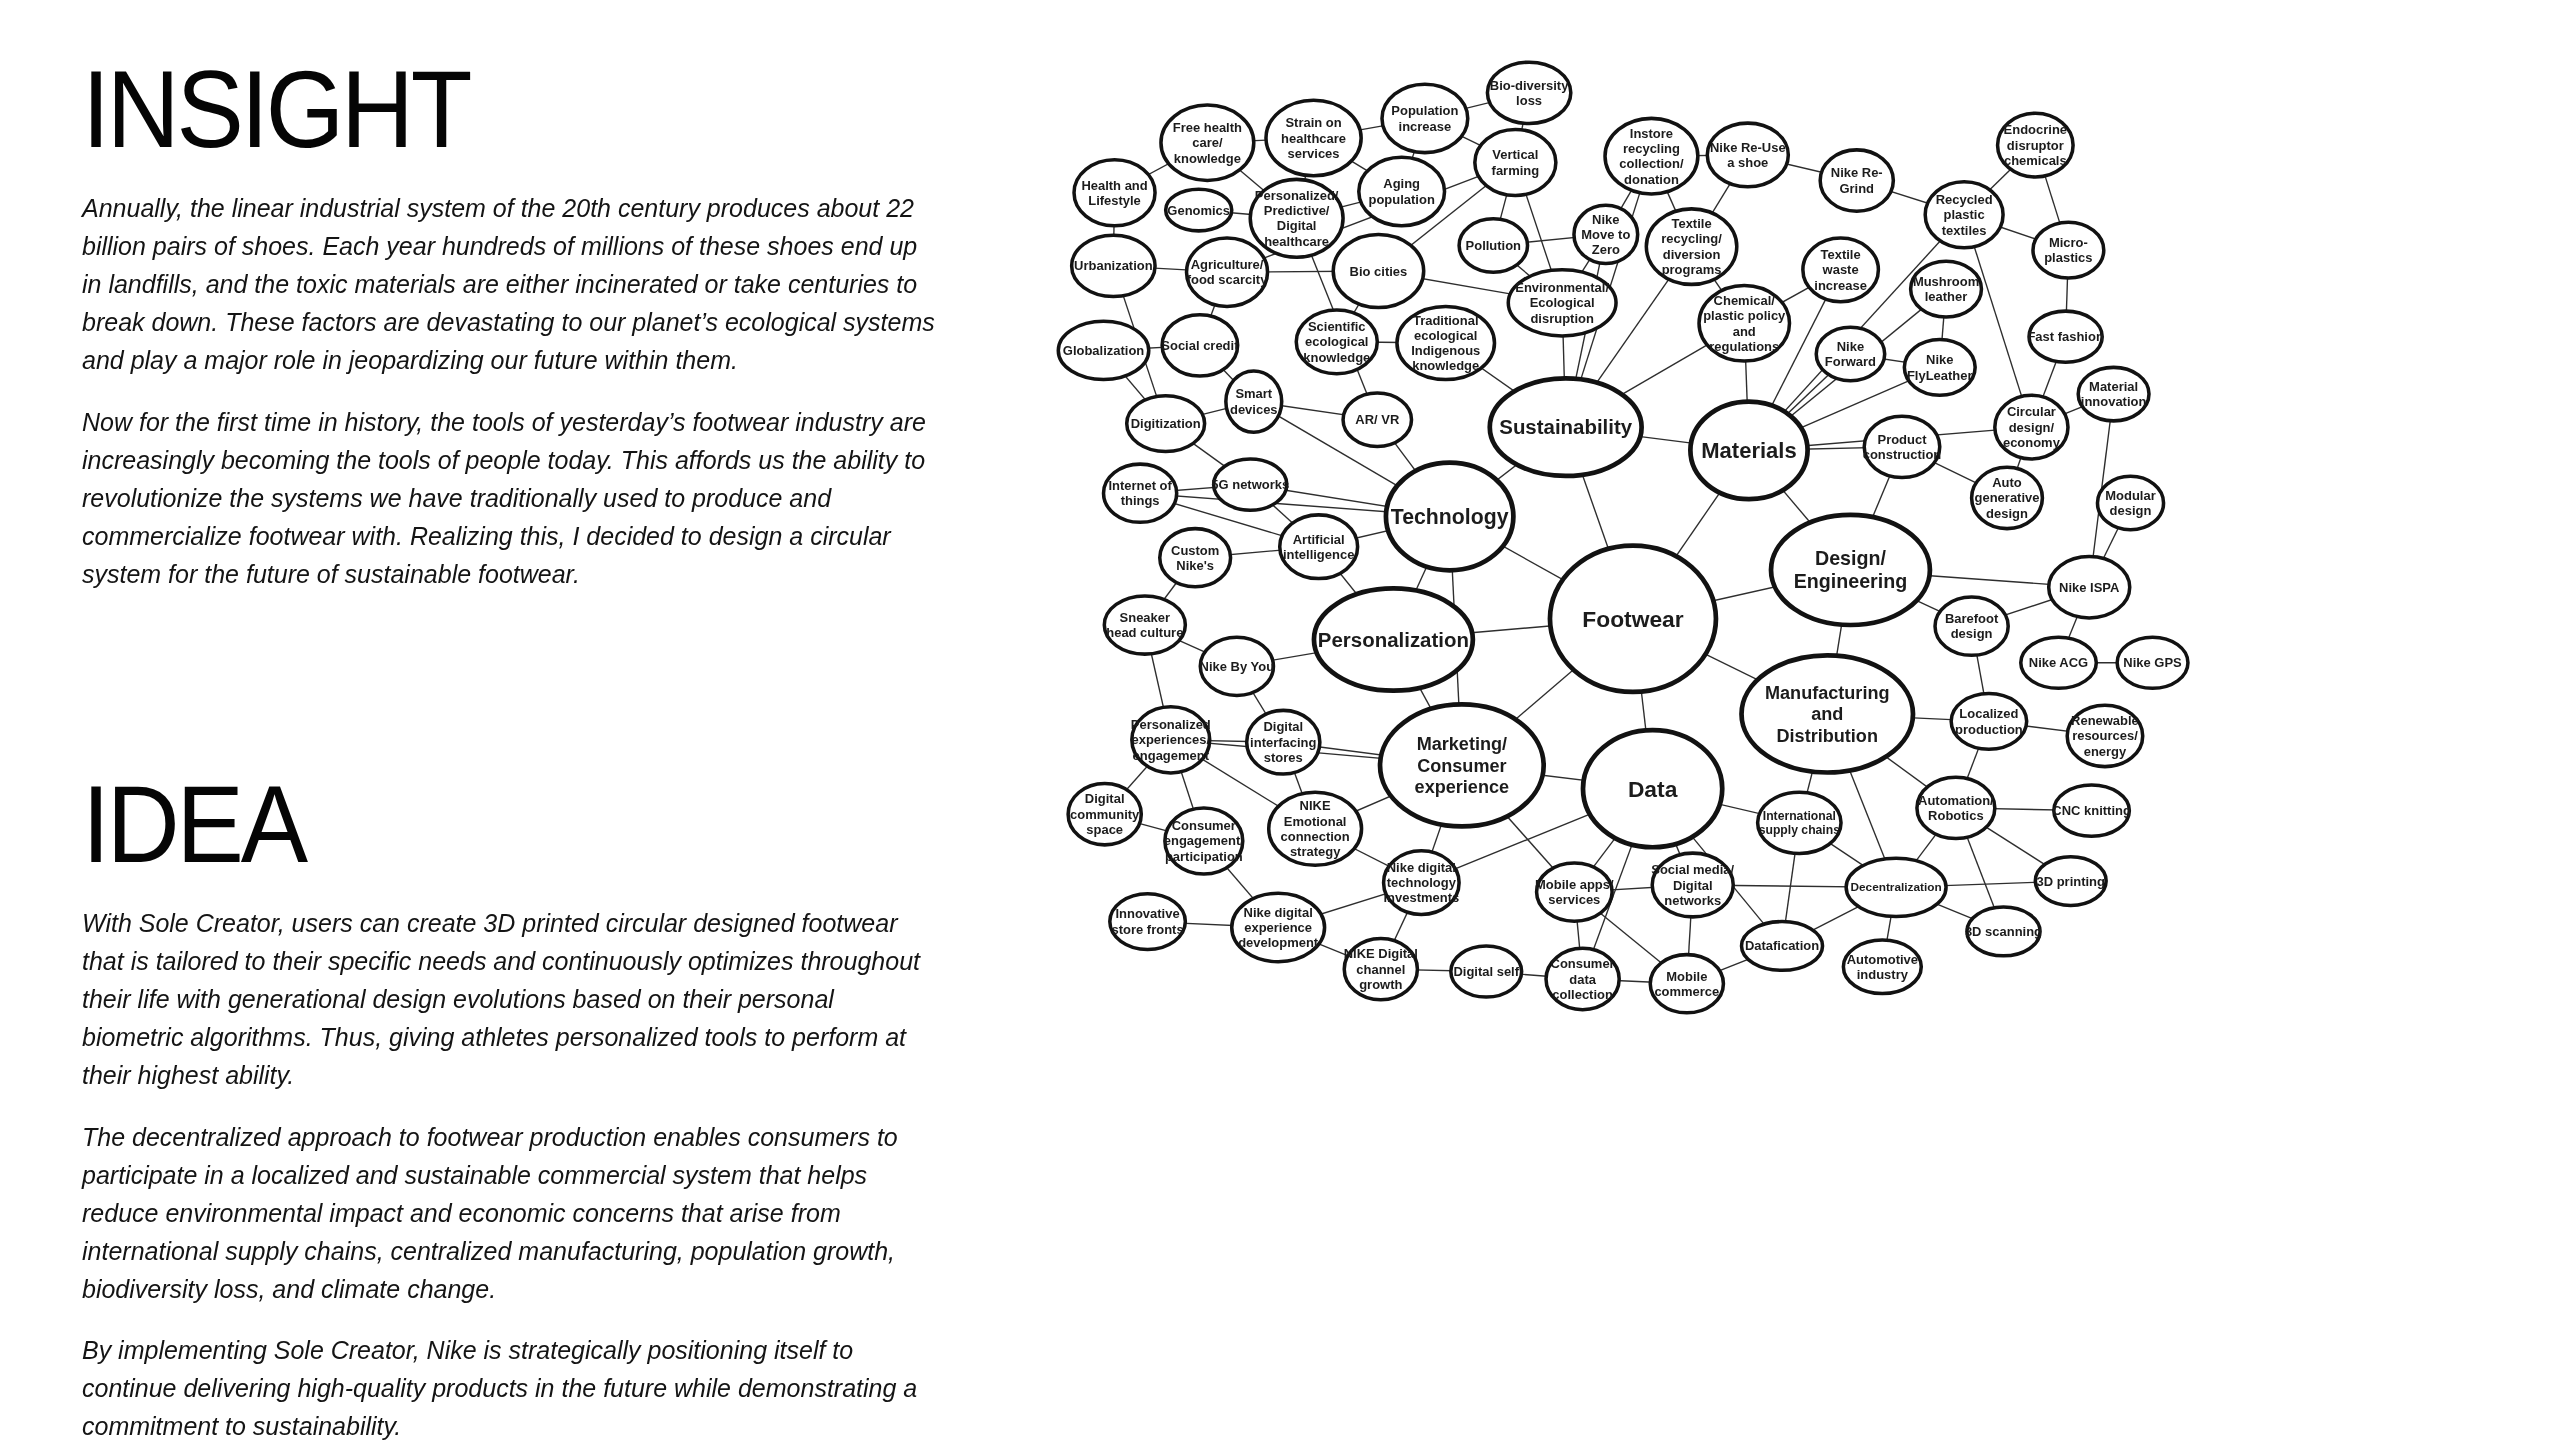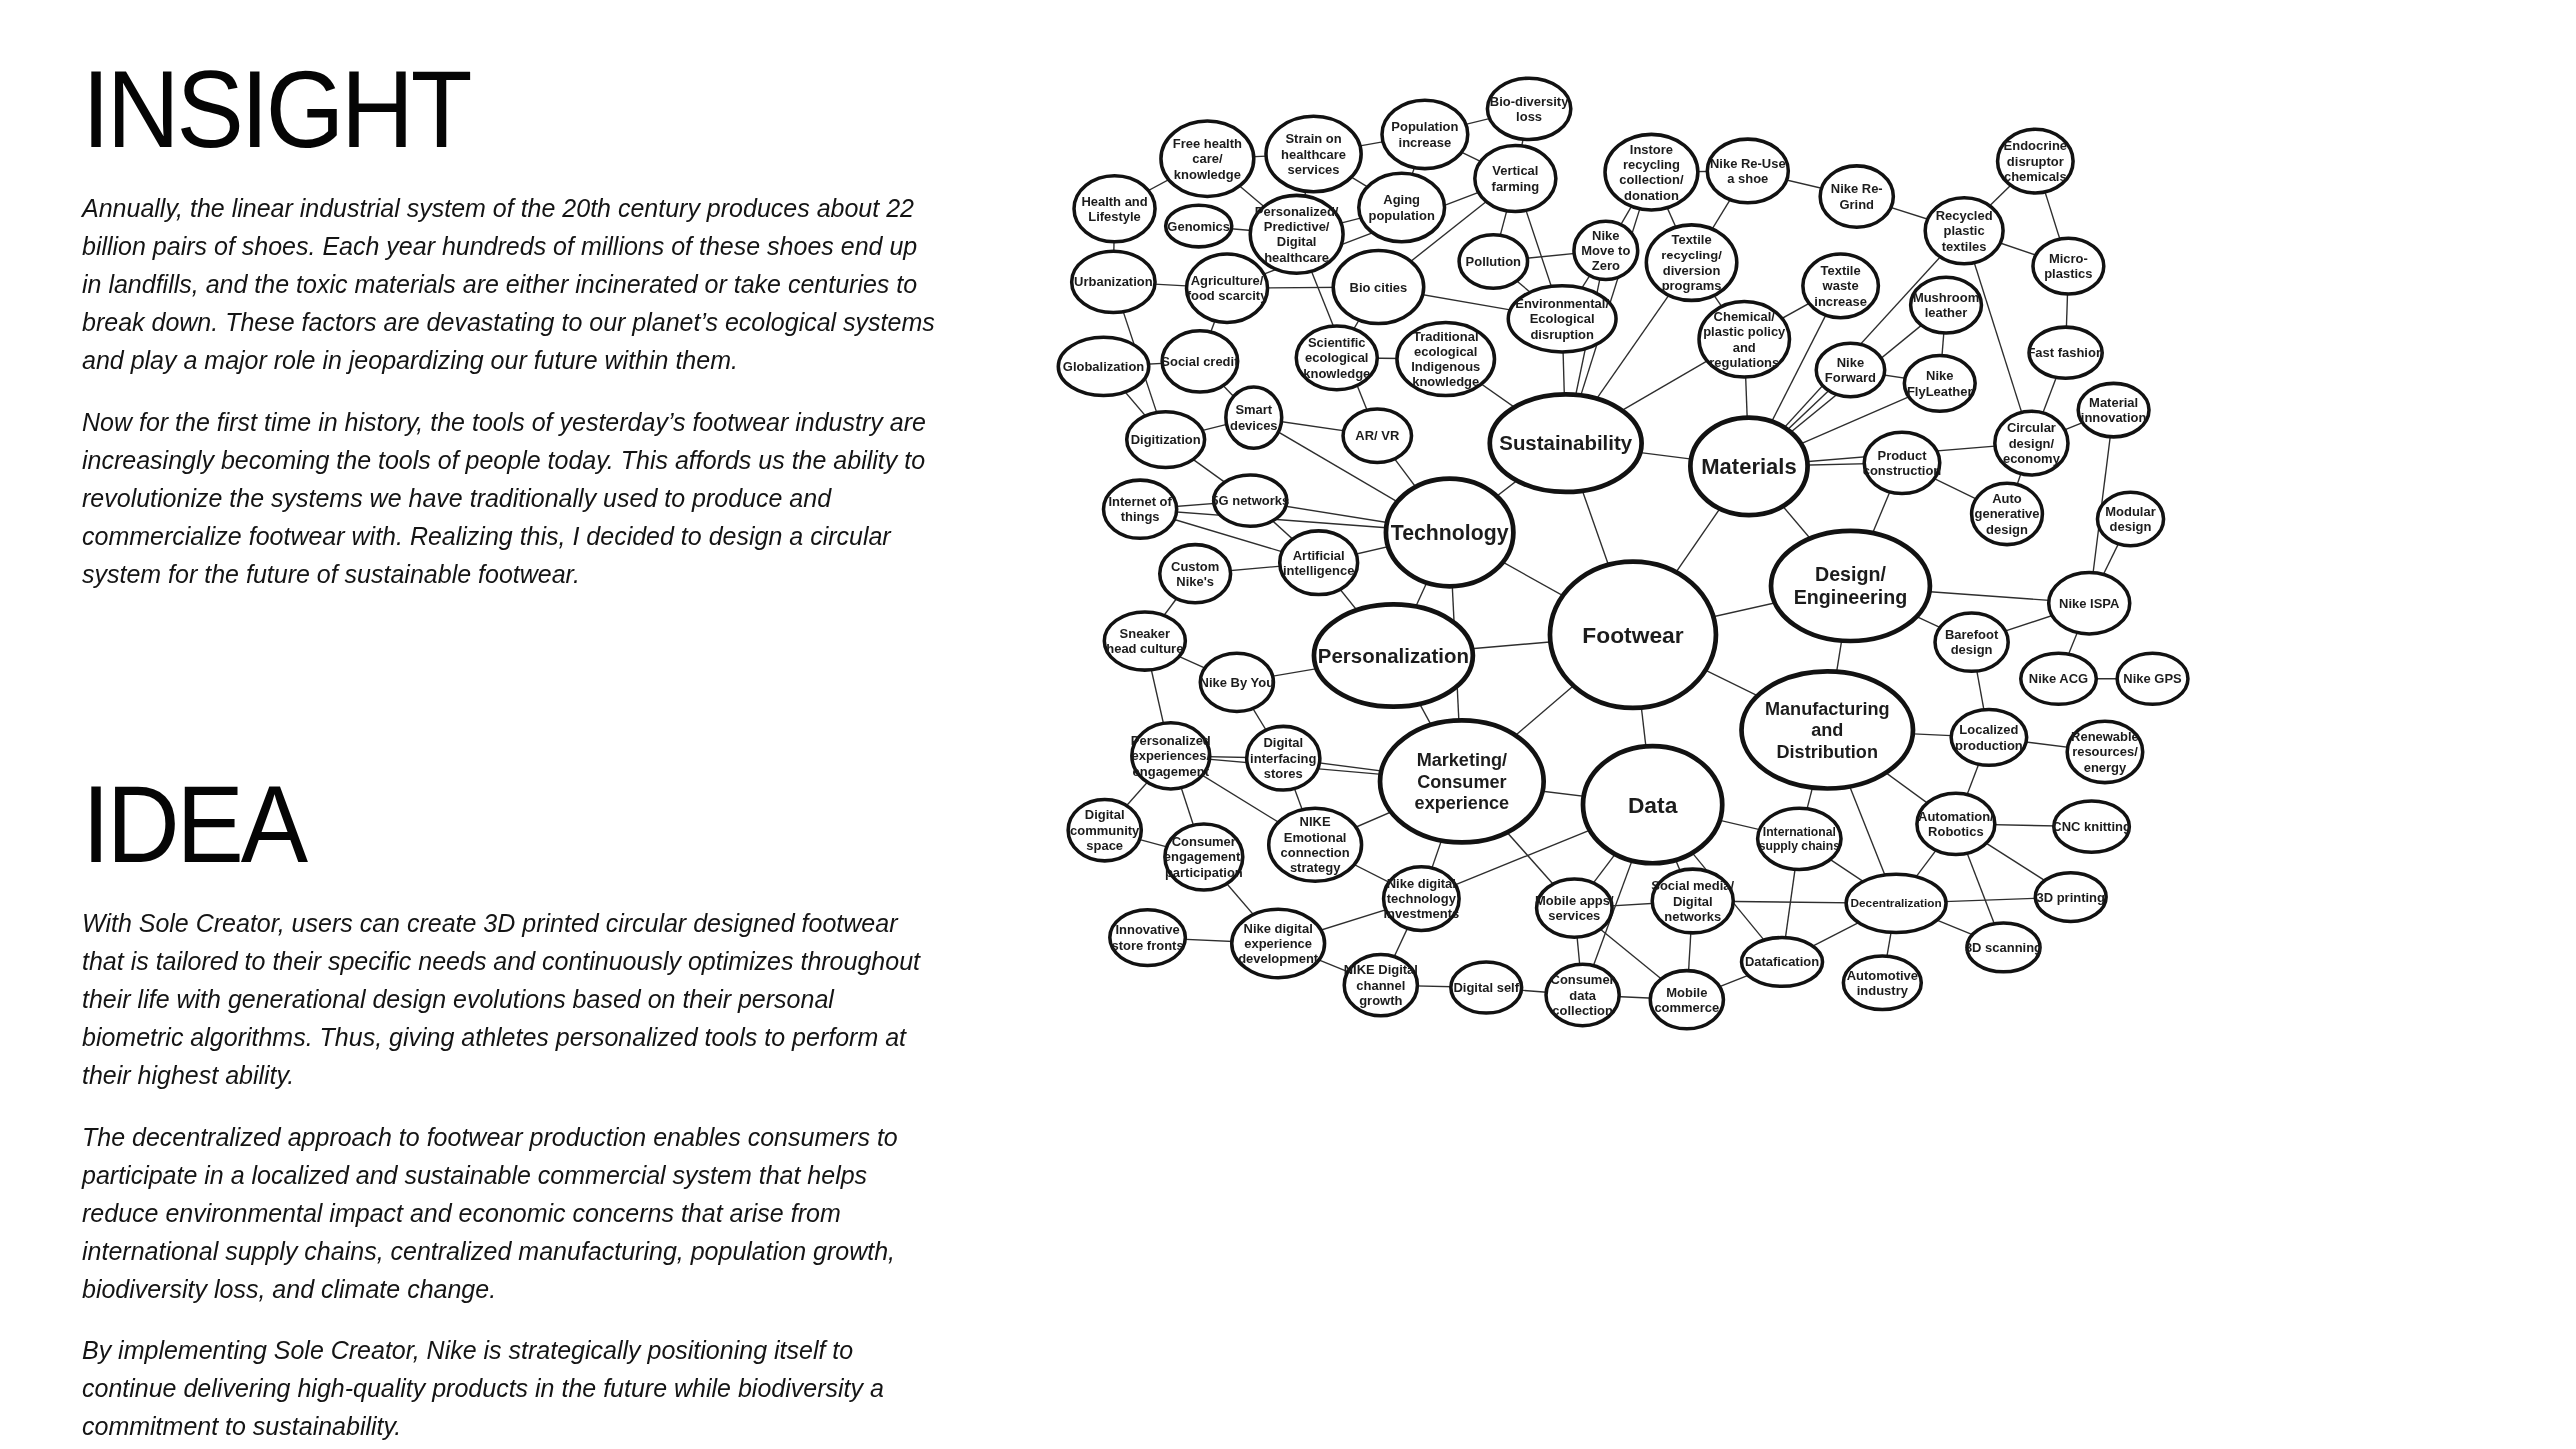--- a/index.html
+++ b/index.html
@@ -25,21 +25,21 @@
   }
   .text-col p{
     margin:0 0 23.6px 0;
     font-size:25px;
     line-height:38px;
     font-weight:400;
     color:#141414;
     font-style:italic;
   }
   .diagram{
-    position:absolute;left:0;top:16px;width:2576px;height:1062px;
+    position:absolute;left:0;top:0;width:2576px;height:1062px;
   }
   .diagram svg{display:block;width:100%;height:100%;}
   .edge{stroke:#2e2e2e;stroke-width:3.5;fill:none;}
   .node-ellipse{fill:#ffffff;stroke:#121212;}
   .node-label{fill:#1c1c1c;font-family:"Liberation Sans","DejaVu Sans",sans-serif;font-weight:700;text-anchor:middle;}
 </style>
 </head>
 <body>
 
 <div class="page">
@@ -47,21 +47,21 @@
   <div class="text-col insight-block">
     <h1 class="display">INSIGHT</h1>
     <p>Annually, the linear industrial system of the 20th century produces about 22 billion pairs of shoes. Each year hundreds of millions of these shoes end up in landfills, and the toxic materials are either incinerated or take centuries to break down. These factors are devastating to our planet’s ecological systems and play a major role in jeopardizing our future within them.</p>
     <p>Now for the first time in history, the tools of yesterday’s footwear industry are increasingly becoming the tools of people today. This affords us the ability to revolutionize the systems we have traditionally used to produce and commercialize footwear with. Realizing this, I decided to design a circular system for the future of sustainable footwear.</p>
   </div>
 
   <div class="text-col idea-block">
     <h1 class="display">IDEA</h1>
     <p>With Sole Creator, users can create 3D printed circular designed footwear that is tailored to their specific needs and continuously optimizes throughout their life with generational design evolutions based on their personal biometric algorithms. Thus, giving athletes personalized tools to perform at their highest ability.</p>
     <p>The decentralized approach to footwear production enables consumers to participate in a localized and sustainable commercial system that helps reduce environmental impact and economic concerns that arise from international supply chains, centralized manufacturing, population growth, biodiversity loss, and climate change.</p>
-    <p>By implementing Sole Creator, Nike is strategically positioning itself to continue delivering high-quality products in the future while biodiversity a commitment to sustainability.</p>
+    <p>By implementing Sole Creator, Nike is strategically positioning itself to continue delivering high-quality products in the future while demonstrating a commitment to sustainability.</p>
   </div>
 
   <div class="diagram">
     <svg id="mindmap-svg" viewBox="0 0 4800 2700" xmlns="http://www.w3.org/2000/svg">
       <g id="edges-layer">
           <line x1="1959" y1="490" x2="2195" y2="363" class="edge" stroke="#2e2e2e"></line>
           <line x1="2195" y1="363" x2="2465" y2="351" class="edge" stroke="#2e2e2e"></line>
           <line x1="2195" y1="363" x2="2422" y2="555" class="edge" stroke="#2e2e2e"></line>
           <line x1="2465" y1="351" x2="2748" y2="301" class="edge" stroke="#2e2e2e"></line>
           <line x1="2465" y1="351" x2="2422" y2="555" class="edge" stroke="#2e2e2e"></line>

